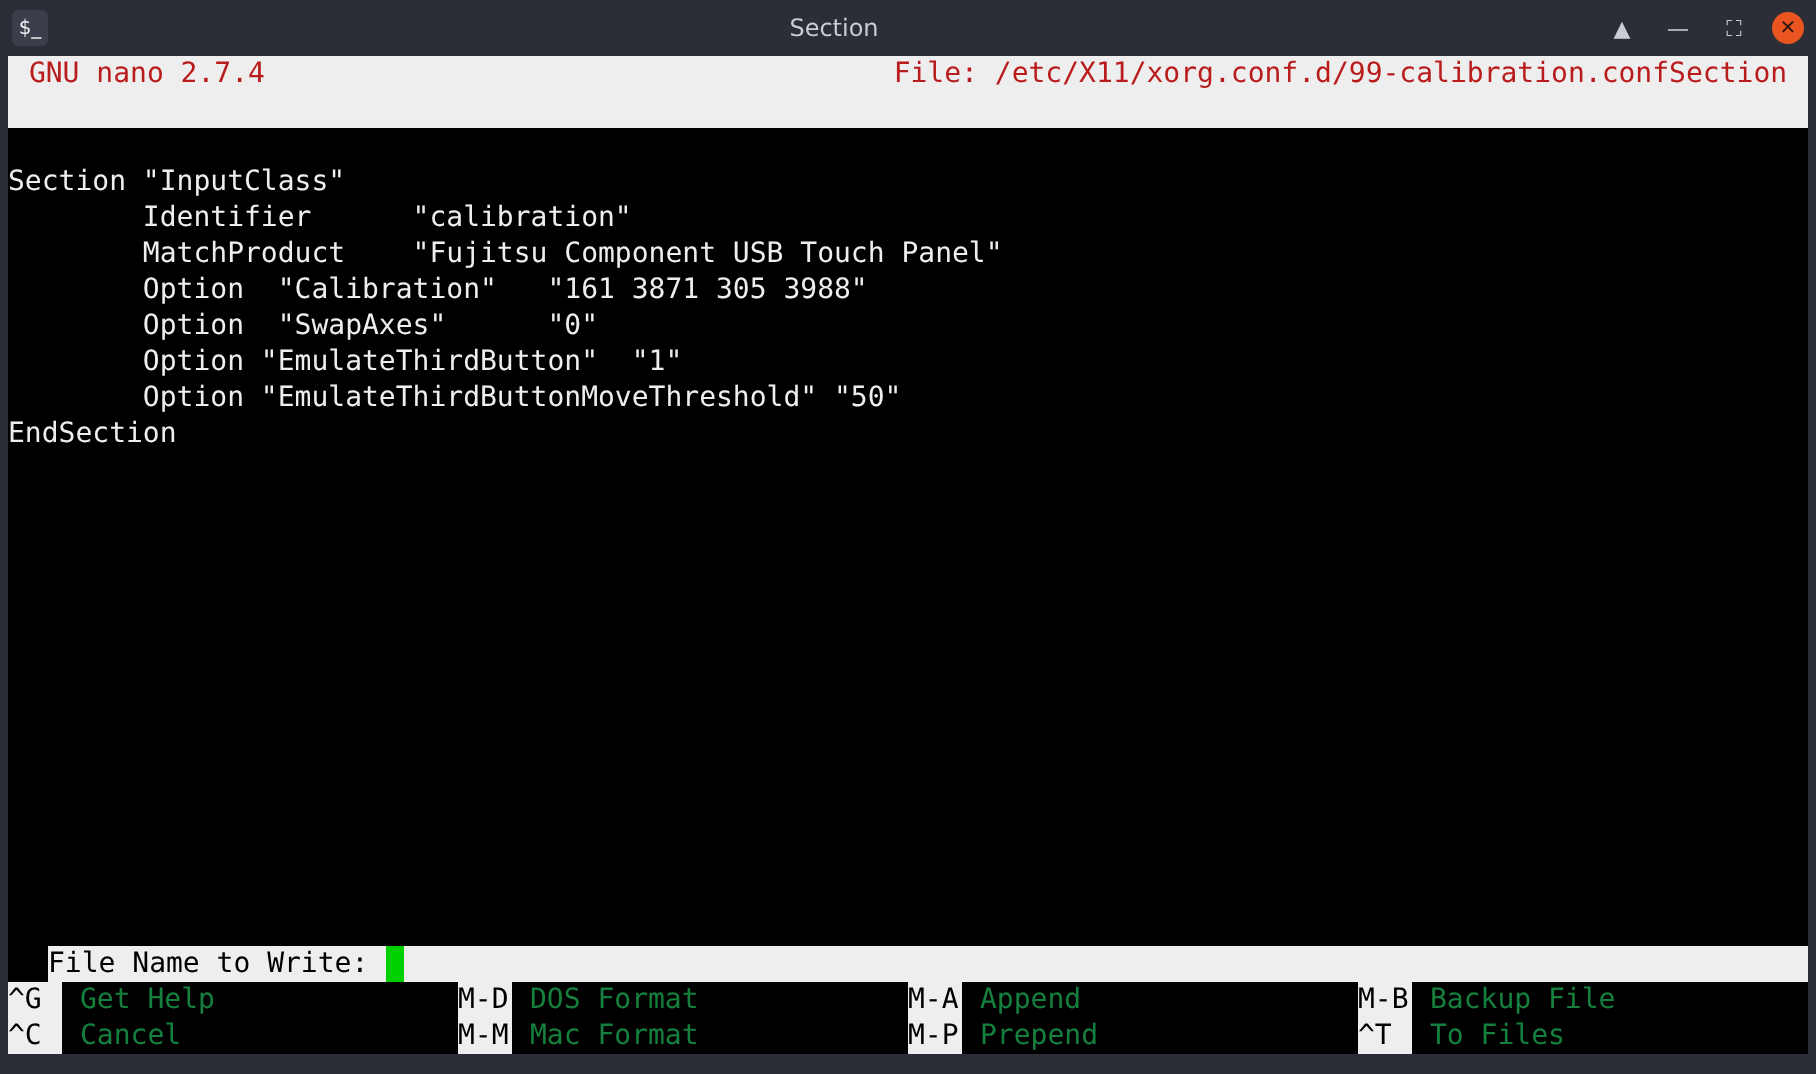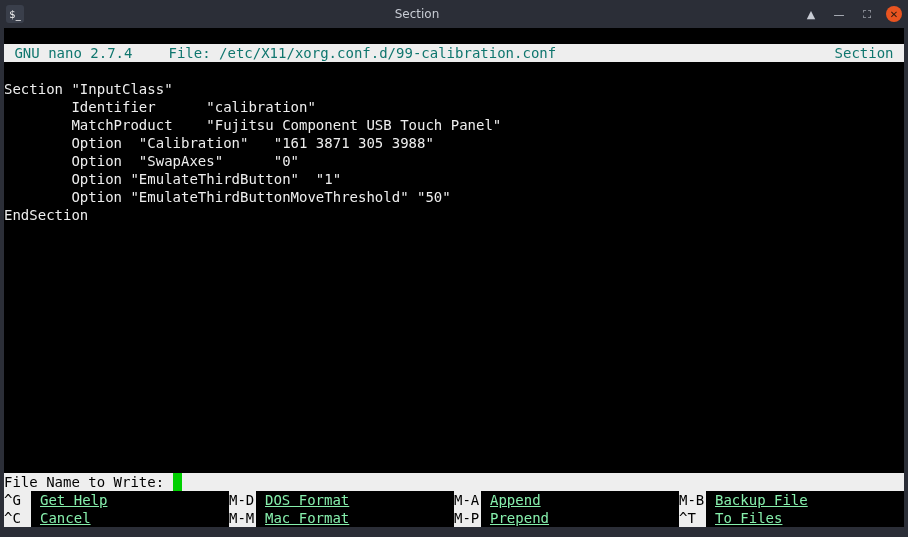--- a/index.html
+++ b/index.html
@@ -59,40 +59,40 @@
     background: #000;
     color: #eee;
     padding: 0;
     display: flex;
     flex-direction: column;
     line-height: 18px;
     white-space: pre;
   }
   .nano-header {
     background: #eee;
-    color: #0f766e;
-    height: 18px;
+    color: #b91c1c;
+    height: 36px;
     display: flex;
     padding: 0 2px;
-    margin-top: 16px;
   }
   .nano-header .left { flex: 0 0 auto; }
-  .nano-header .center { flex: 1; text-align: left; padding-left: 36px; }
+  .nano-header .center { flex: 1; text-align: right; padding-left: 36px; }
   .nano-header .right { flex: 0 0 auto; }
   .content {
     flex: 1;
     padding: 0;
     margin-top: 18px;
   }
   .prompt-line {
     height: 18px;
     background: #eee;
     color: #000;
     display: flex;
     align-items: center;
+    margin-left: 20px;
   }
   .prompt-line .cursor {
     width: 9px; height: 18px;
     background: #00d000;
     display: inline-block;
   }
   .shortcuts {
     display: grid;
     grid-template-columns: repeat(4, 1fr);
     grid-auto-rows: 18px;
@@ -100,23 +100,22 @@
   .sc {
     display: flex;
   }
   .sc .key {
     background: #eee;
     color: #000;
     padding: 0 0;
     min-width: 27px;
   }
   .sc .label {
-    color: #86efac;
+    color: #15803d;
     padding-left: 9px;
-    text-decoration: underline;
   }
   .bottom-gap { height: 10px; background: #2b2e37; }
   .side-gap-l, .side-gap-r { background:#2b2e37; }
   .outer {
     display:flex;
     flex:1;
   }
   .side-gap-l { width:4px; }
   .side-gap-r { width:4px; }
   .terminal-wrap { flex:1; display:flex; flex-direction:column; }

